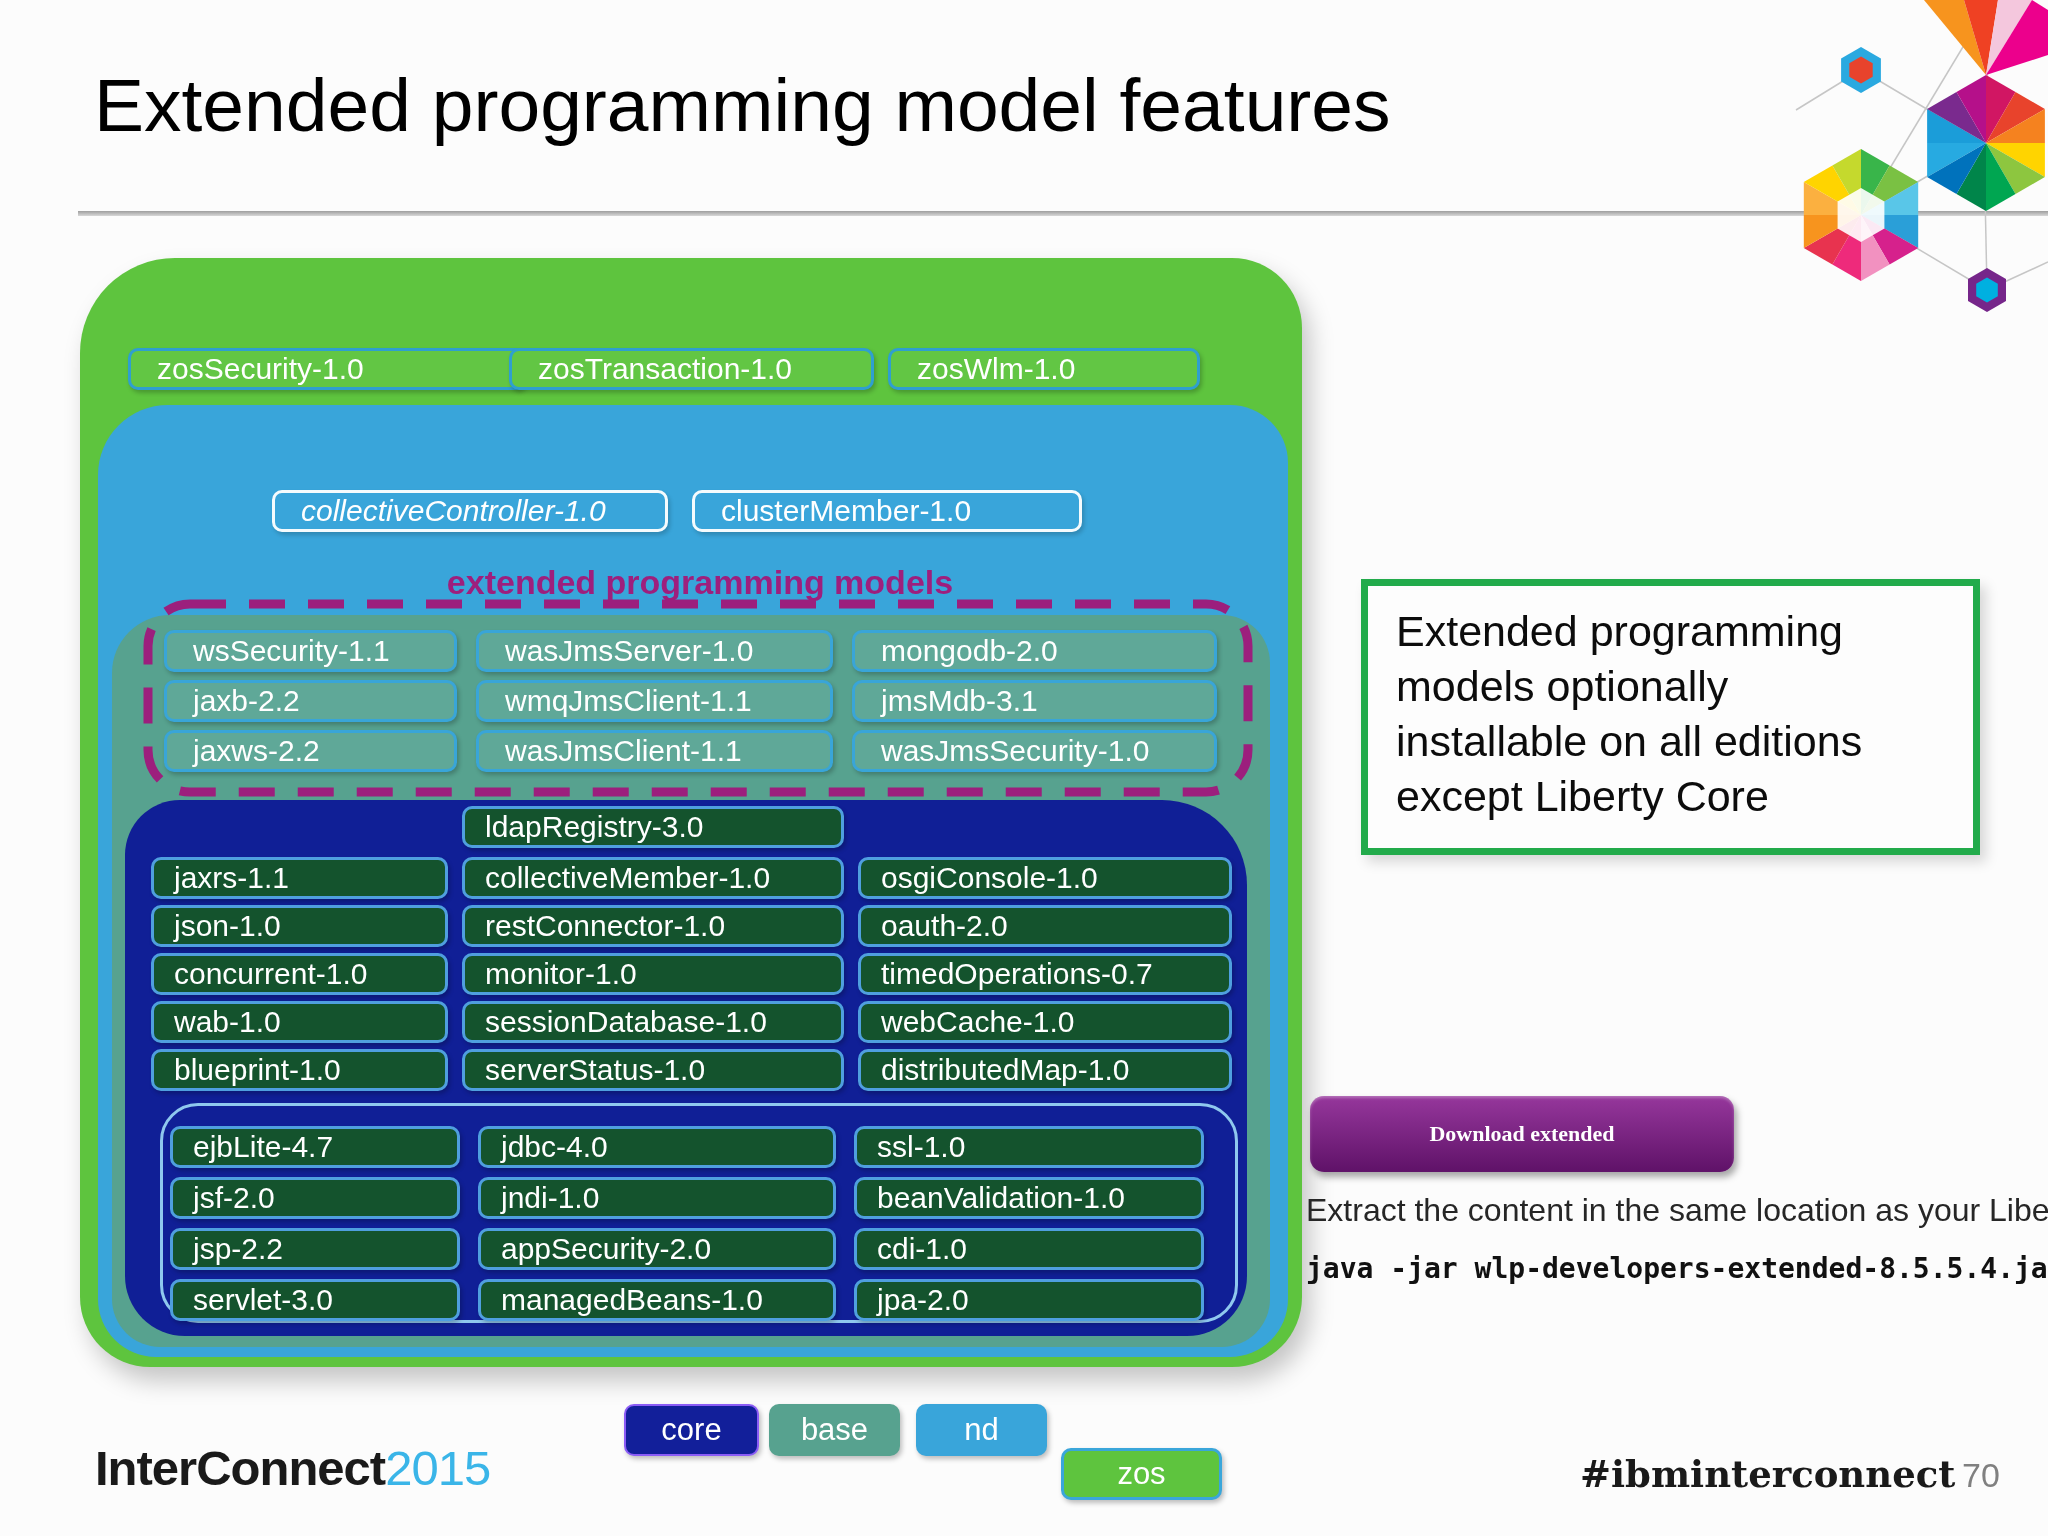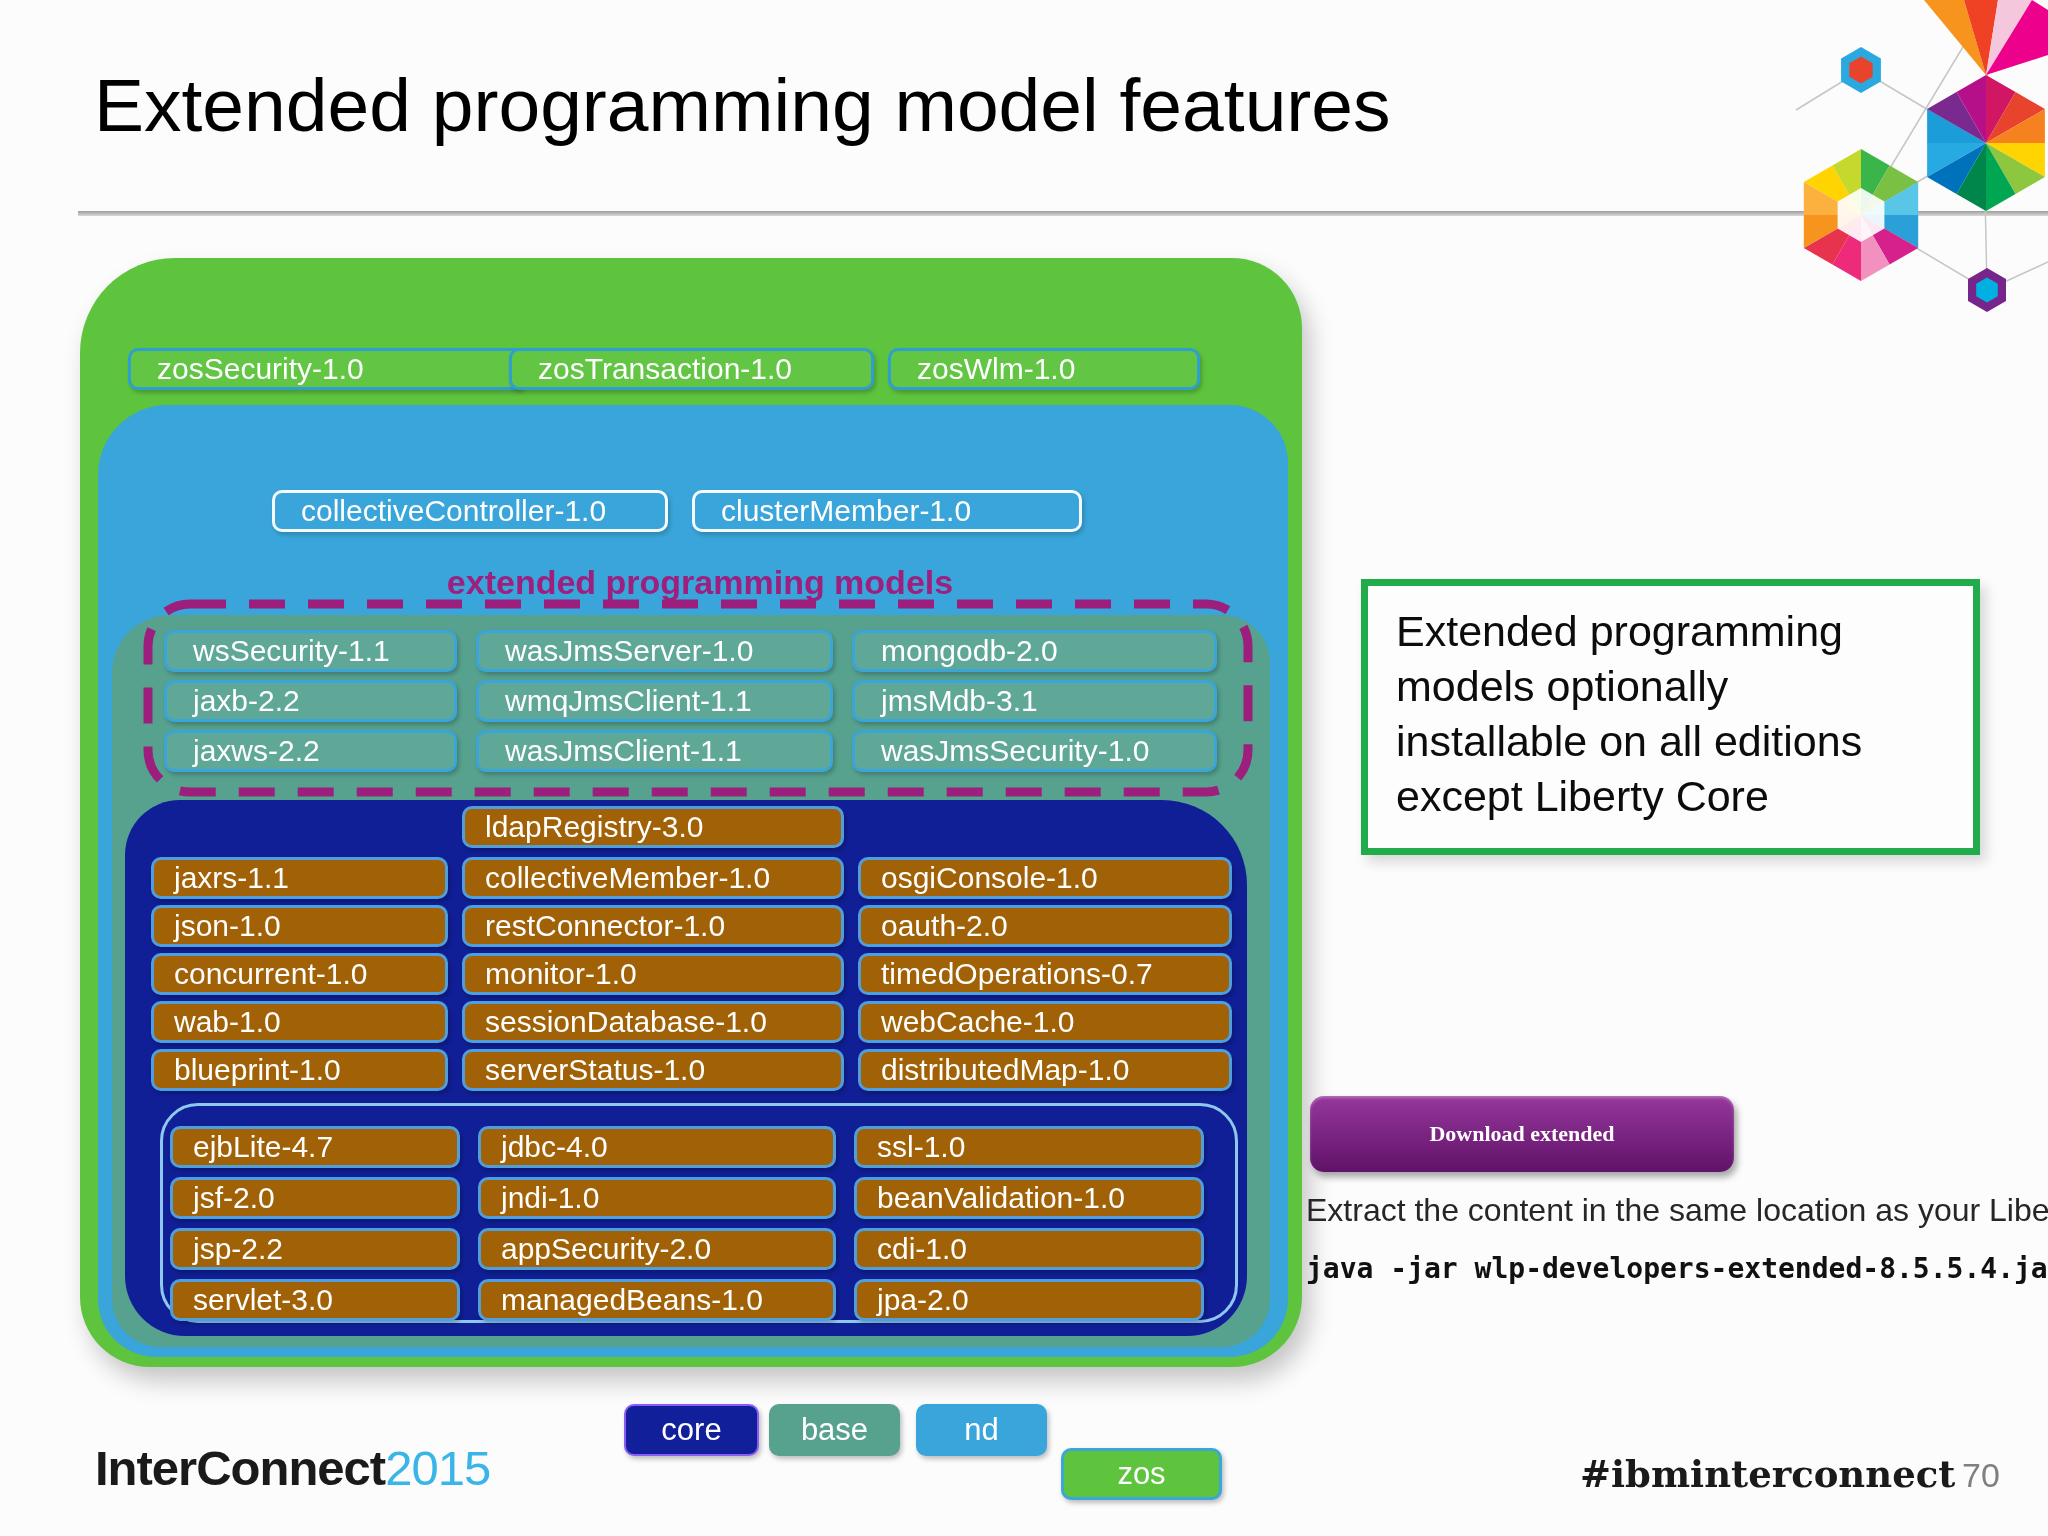--- a/index.html
+++ b/index.html
@@ -22,21 +22,21 @@
   .box-core-inner{left:160px;top:1103px;width:1078px;height:220px;background:transparent;
                   border:3px solid #8fc8ee;border-radius:38px;}
   .dashed-svg{position:absolute;left:142px;top:598px;}
   
   .pill{box-sizing:border-box;height:42px;display:flex;align-items:center;
         padding-left:26px;border-radius:10px;font-size:30px;color:#ffffff;
         white-space:nowrap;overflow:hidden;box-shadow:2px 3px 4px rgba(0,0,0,.22);}
   .pill-zos{position:absolute;background:#62c644;border:3px solid #2f9fd0;}
   .pill-nd{position:absolute;background:transparent;border:3px solid rgba(255,255,255,.95);box-shadow:2px 3px 4px rgba(0,0,0,.18);}
   .pill-ext{background:#5fa898;border:3px solid #39a5d8;}
-  .pill-navy{background:#a16207;border:3px solid #4f9fdf;padding-left:20px;}
+  .pill-navy{background:#14532d;border:3px solid #4f9fdf;padding-left:20px;}
   
   .grid{position:absolute;display:grid;}
   .grid-ext{left:164px;top:630px;grid-template-columns:293px 357px 365px;
             column-gap:19px;row-gap:8px;grid-auto-rows:42px;}
   .grid-base{left:151px;top:857px;grid-template-columns:297px 382px 374px;
              column-gap:14px;row-gap:6px;grid-auto-rows:42px;}
   .grid-core{left:170px;top:1126px;grid-template-columns:290px 358px 350px;
              column-gap:18px;row-gap:9px;grid-auto-rows:42px;}
   .pill-ldap{position:absolute;left:462px;top:806px;width:382px;}
   
@@ -84,21 +84,21 @@
   <div class="box box-zos"></div>
   <div class="box box-nd"></div>
   <div class="box box-base"></div>
   <div class="box box-core-region"></div>
   <div class="box box-core-inner"></div>
 
   <div class="pill pill-zos" style="left:128px;top:348px;width:398px;">zosSecurity-1.0</div>
   <div class="pill pill-zos" style="left:509px;top:348px;width:365px;">zosTransaction-1.0</div>
   <div class="pill pill-zos" style="left:888px;top:348px;width:312px;">zosWlm-1.0</div>
 
-  <div class="pill pill-nd" style="left:272px;top:490px;width:396px;">collectiveController-1.0</div>
+  <div class="pill pill-nd" style="left:272px;top:490px;width:396px;font-style:italic;">collectiveController-1.0</div>
   <div class="pill pill-nd" style="left:692px;top:490px;width:390px;">clusterMember-1.0</div>
 
   <div class="ext-label">extended programming models</div>
   <svg class="dashed-svg" width="1114" height="202">
     <rect x="6" y="6" width="1100" height="188" rx="42" fill="none" stroke="#9c1f7d" stroke-width="9" stroke-dasharray="36 23"></rect>
   </svg>
   <div class="grid grid-ext">
     <div class="pill pill-ext">wsSecurity-1.1</div>
     <div class="pill pill-ext">wasJmsServer-1.0</div>
     <div class="pill pill-ext">mongodb-2.0</div>

